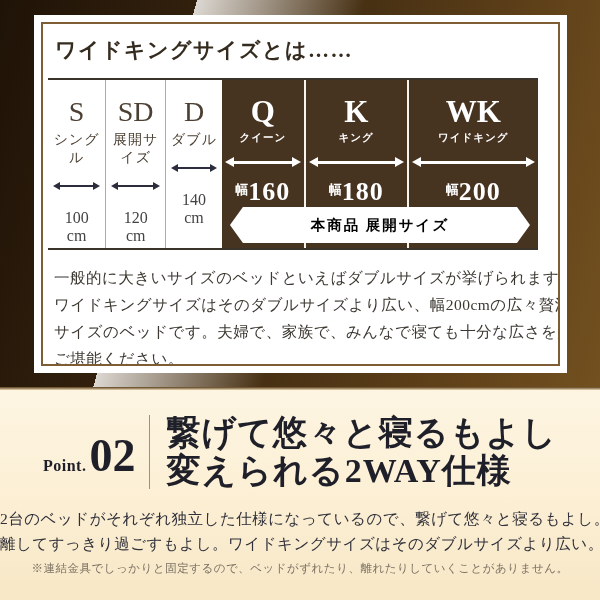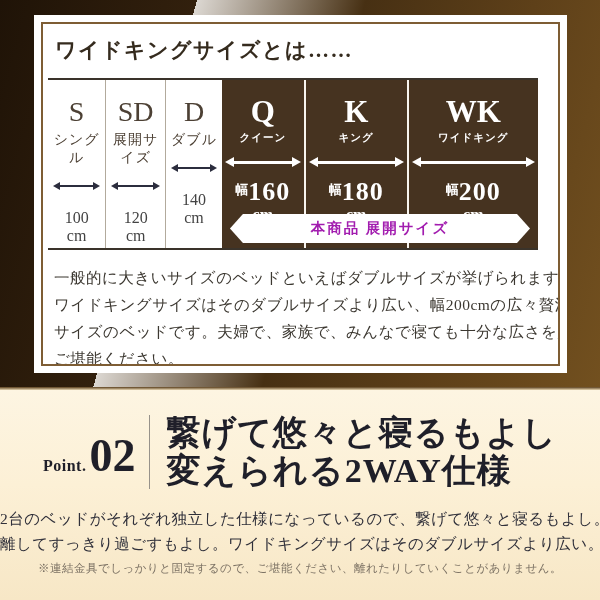--- a/index.html
+++ b/index.html
@@ -48,24 +48,24 @@
   .col.dark .arrow .shaft{height:3px;background:#fff;}
   .col.dark .arrow::before{border-width:5px;border-right:9px solid #fff;border-left:0;}
   .col.dark .arrow::after{border-width:5px;border-left:9px solid #fff;border-right:0;}
 
   .size-plain{margin-top:18px;font-size:16px;line-height:1.15;color:#434343;}
   .size-big{margin-top:12px;line-height:1;}
   .size-big .prefix{font-size:13px;font-weight:bold;vertical-align:6px;}
   .size-big .num{font-size:26px;font-weight:bold;letter-spacing:1px;margin-top:44px;}
   .size-big .unit{display:block;font-size:16px;font-weight:bold;margin-top:2px;}
 
-  .ribbon{position:absolute;left:calc(35.5% + 8px);right:8px;bottom:5px;height:29px;background:#fff;
+  .ribbon{position:absolute;left:calc(35.5% + 8px);right:8px;bottom:5px;height:36px;background:#fff;
     clip-path:polygon(0 50%,13px 0,calc(100% - 13px) 0,100% 50%,calc(100% - 13px) 100%,13px 100%);
     display:flex;align-items:center;justify-content:center;
-    font-size:14.5px;font-weight:bold;color:#a21caf;letter-spacing:2px;}
+    font-size:14.5px;font-weight:bold;color:#000000;letter-spacing:2px;}
 
   .card-desc{margin:14px 8px 0 11px;font-size:15.5px;line-height:27px;color:#3c3831;letter-spacing:0.5px;}
   .card-desc span{display:block;white-space:nowrap;}
 
   
   .bottom-section{position:absolute;top:390px;left:0;width:600px;height:210px;
     background:linear-gradient(180deg,var(--cream1) 0%,#fcf0d6 45%,var(--cream2) 100%);}
 
   .point-row{display:flex;justify-content:center;align-items:center;margin-top:24px;}
   .point-block{display:flex;align-items:baseline;color:var(--ink);margin-top:8px;}
@@ -190,16 +190,16 @@
         <div>繋げて悠々と寝るもよし</div>
         <div>変えられる2WAY仕様</div>
       </div>
     </div>
 
     <div class="body-text">
       <span>2台のベッドがそれぞれ独立した仕様になっているので、繋げて悠々と寝るもよし。</span>
       <span>離してすっきり過ごすもよし。ワイドキングサイズはそのダブルサイズより広い。</span>
     </div>
 
-    <div class="note-text">※連結金具でしっかりと固定するので、ご堪能ください、離れたりしていくことがありません。</div>
+    <div class="note-text">※連結金具でしっかりと固定するので、ベッドがずれたり、離れたりしていくことがありません。</div>
   </div>
 
 </div>
 
 </body></html>

